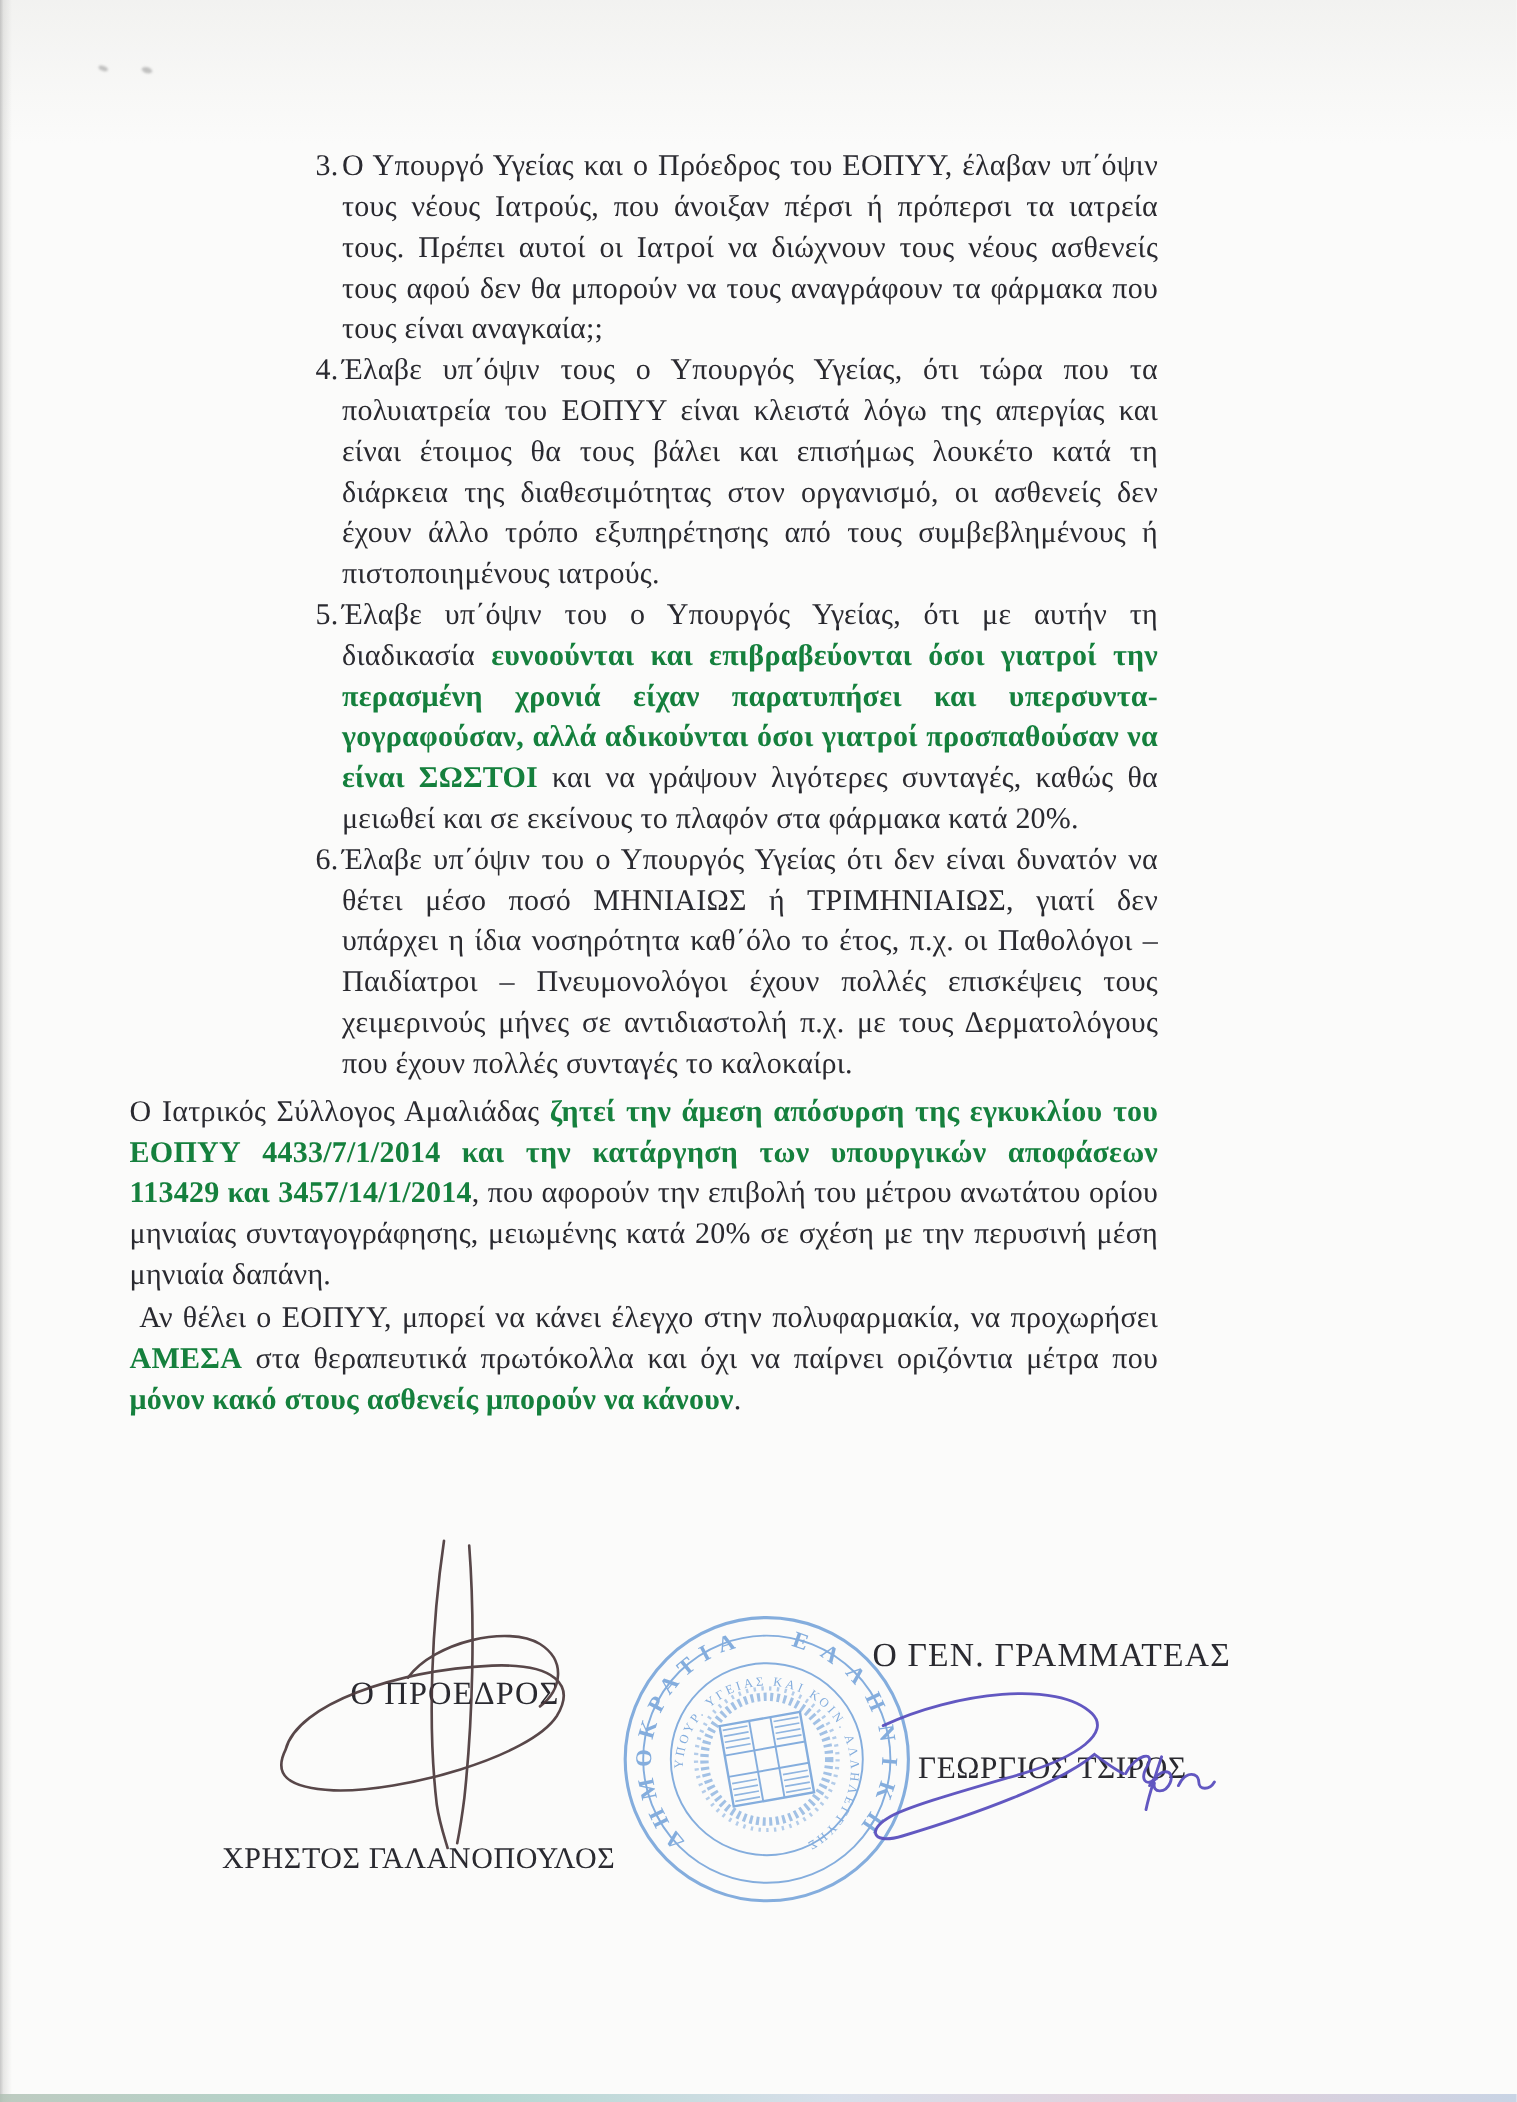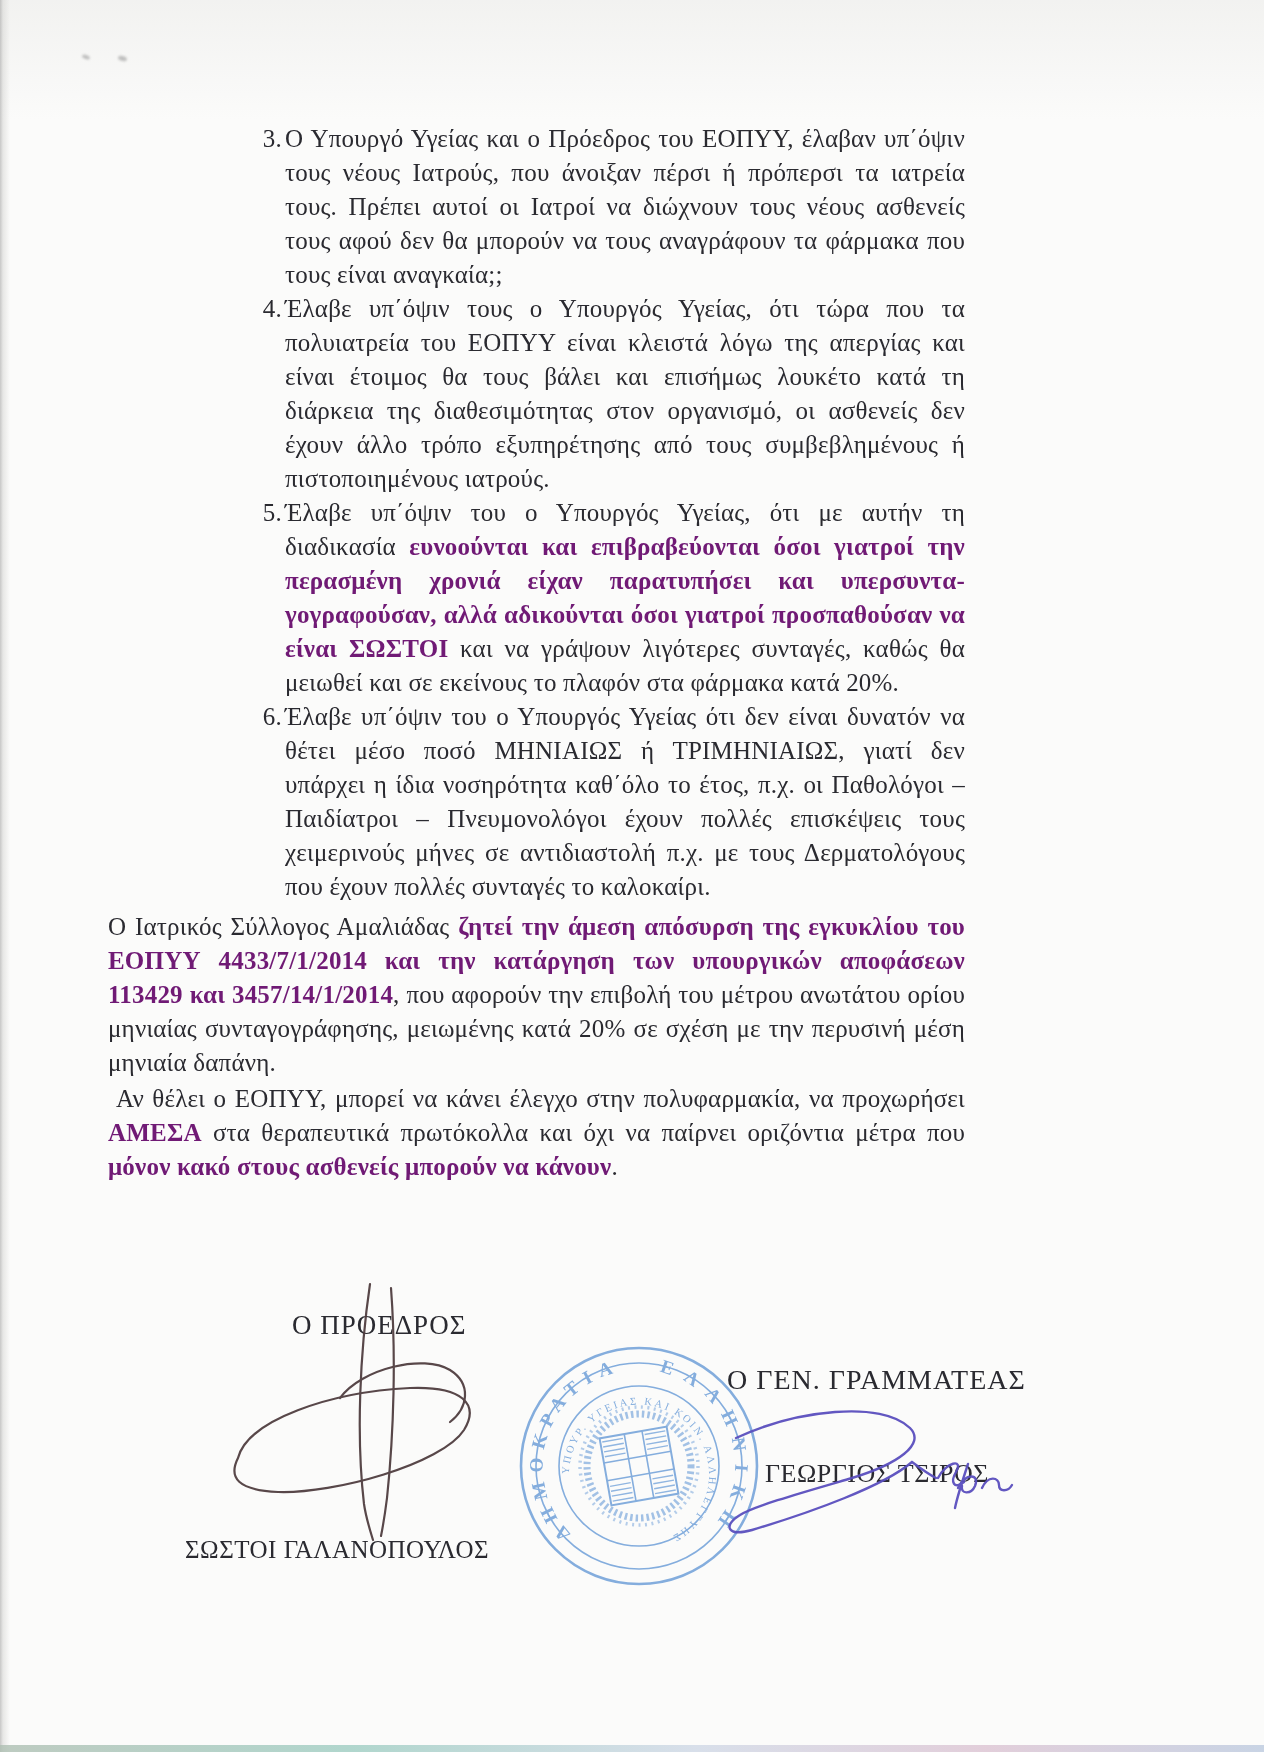--- a/index.html
+++ b/index.html
@@ -19,35 +19,35 @@
     opacity:.8;}
   .speck{position:absolute;background:#8a8a8a;border-radius:50%;opacity:.5;filter:blur(1px);}
   .speck.s1{left:82px;top:55px;width:8px;height:4px;transform:rotate(20deg);}
   .speck.s2{left:118px;top:56px;width:9px;height:5px;transform:rotate(15deg);}
   .shade-top{position:absolute;left:0;top:0;right:0;height:120px;
     background:linear-gradient(180deg,rgba(225,225,222,.35),rgba(251,251,250,0));}
 
   
   .textblock{position:absolute;left:108px;width:857px;font-size:25px;line-height:34px;
     text-align:justify;letter-spacing:.2px;}
-  .b{font-weight:700;color:#701a75;}
+  .b{font-weight:700;color:#15803d;}
   .u{}
 
   .numlist{top:122px;}
   .list-item{position:relative;padding-left:177px;}
   .list-item .num{position:absolute;left:138px;width:36px;text-align:right;}
   .list-item .txt{display:block;text-align:justify;}
 
   .para-a{top:910px;}
   .para-b{top:1082px;text-indent:8px;font-family:Liberation Serif, serif;}
 
   .closing{position:absolute;left:418px;top:1276px;font-size:26px;letter-spacing:.4px;}
 
   .sig-title{position:absolute;font-size:27px;letter-spacing:1px;white-space:nowrap;}
-  .sig-title.left{left:292px;top:1310px;}
+  .sig-title.left{left:292px;top:1396px;}
   .sig-title.right{left:727px;top:1364px;font-size:28px;}
   .sig-name{position:absolute;font-size:25px;letter-spacing:.5px;white-space:nowrap;}
   .sig-name.left{left:185px;top:1536px;}
   .sig-name.right{left:765px;top:1459px;font-size:26px;}
 
   .ink-layer{position:absolute;left:0;top:0;width:1264px;height:1752px;z-index:5;pointer-events:none;}
 </style>
 </head>
 <body>
 
@@ -77,21 +77,21 @@
       <span class="txt"><span>Έλαβε υπ΄όψιν του ο Υπουργός Υγείας ότι δεν είναι δυνατόν να θέτει μέσο ποσό ΜΗΝΙΑΙΩΣ ή ΤΡΙΜΗΝΙΑΙΩΣ, γιατί δεν υπάρχει η ίδια νοσηρότητα καθ΄όλο το έτος, π.χ. οι Παθολόγοι – Παιδίατροι – Πνευμονολόγοι έχουν πολλές επισκέψεις τους χειμερινούς μήνες σε αντιδιαστολή π.χ. με τους Δερματολόγους που έχουν πολλές συνταγές το καλοκαίρι.</span></span>
     </div>
   </div>
 
   <div class="textblock para-a"><span>Ο Ιατρικός Σύλλογος Αμαλιάδας </span><span class="b">ζητεί την άμεση απόσυρση της εγκυκλίου του ΕΟΠΥΥ 4433/7/1/2014  και την κατάργηση των υπουργικών αποφάσεων 113429 και 3457/14/1/2014</span><span>, που αφορούν την επιβολή του μέτρου ανωτάτου ορίου μηνιαίας συνταγογράφησης, μειωμένης κατά 20% σε σχέση με την περυσινή μέση μηνιαία δαπάνη.</span></div>
   <div class="textblock para-b"><span> Αν θέλει ο ΕΟΠΥΥ, μπορεί να κάνει έλεγχο στην πολυφαρμακία, να προχωρήσει </span><span class="b">ΑΜΕΣΑ</span><span> στα θεραπευτικά πρωτόκολλα και όχι να παίρνει οριζόντια μέτρα που </span><span class="b">μόνον κακό στους ασθενείς  μπορούν να κάνουν</span><span>.</span></div>
 
 
   <div class="sig-title left">Ο ΠΡΟΕΔΡΟΣ</div>
   <div class="sig-title right">Ο ΓΕΝ. ΓΡΑΜΜΑΤΕΑΣ</div>
-  <div class="sig-name left">ΣΩΣΤΟΙ ΓΑΛΑΝΟΠΟΥΛΟΣ</div>
+  <div class="sig-name left">ΧΡΗΣΤΟΣ ΓΑΛΑΝΟΠΟΥΛΟΣ</div>
   <div class="sig-name right">ΓΕΩΡΓΙΟΣ ΤΣΙΡΟΣ</div>
 
   <svg class="ink-layer" viewBox="0 0 1264 1752" xmlns="http://www.w3.org/2000/svg">
 
     <g transform="translate(639,1466)" stroke="#74a3da" fill="none" opacity="0.88">
       <circle r="118" stroke-width="2.6"></circle>
       <circle r="103" stroke-width="1.6"></circle>
       <circle r="80" stroke-width="1.6"></circle>
 
       <path id="arcL" d="M -68 68 A 96 96 0 0 1 0 -96" stroke="none"></path>

